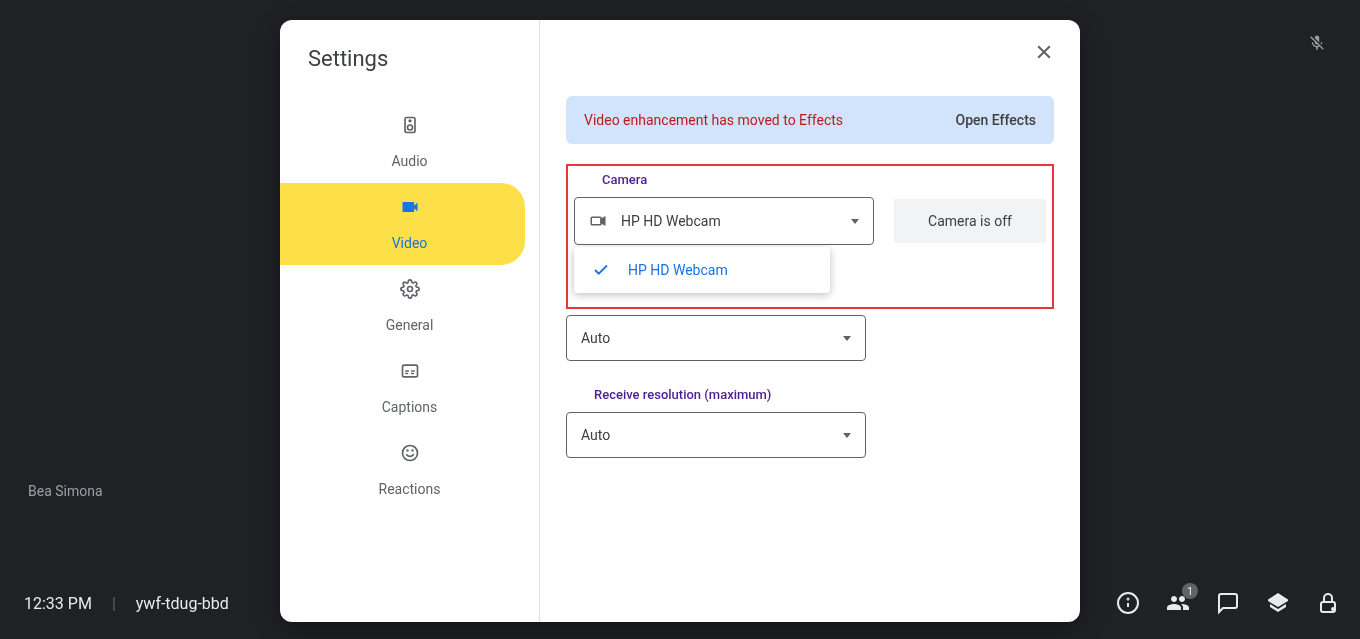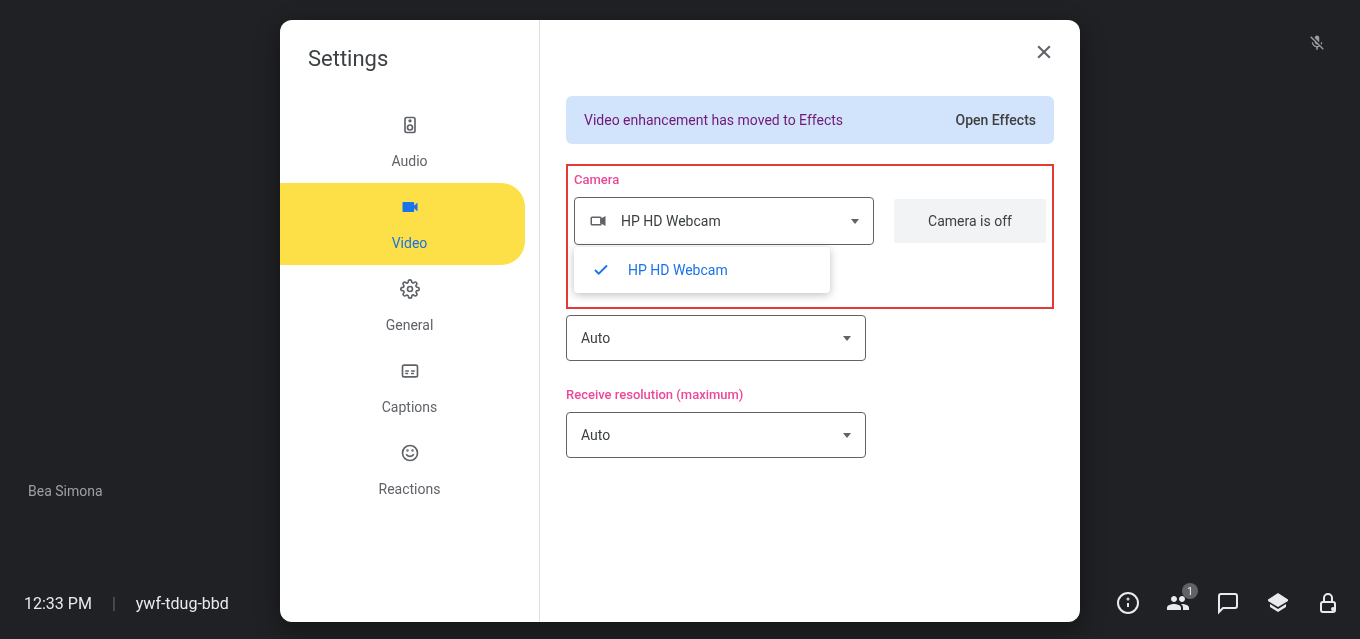--- a/index.html
+++ b/index.html
@@ -20,26 +20,26 @@
     .sidebar { width: 260px; border-right: 1px solid #e0e0e0; padding-top: 26px; }
     .settings-title { font-size: 22px; color: #3c4043; margin-left: 28px; margin-bottom: 30px; font-weight: 400; }
     .nav-item { display: flex; align-items: center; gap: 18px; padding: 14px 14px 14px 28px; color: #5f6368; font-size: 14px; cursor: pointer; border-radius: 0 24px 24px 0; margin-right: 14px; flex-direction: column; }
     .nav-item.active { background: #fde047; color: #1a73e8; }
     .nav-item svg { width: 20px; height: 20px; }
     
     .content { flex: 1; padding: 26px 26px 26px 26px; position: relative; }
     .close-btn { position: absolute; top: 22px; right: 26px; color: #5f6368; cursor: pointer; font-size: 22px; line-height: 1; }
     
     .banner { background: #d2e3fc; border-radius: 6px; padding: 16px 18px; display: flex; justify-content: space-between; align-items: center; margin-top: 50px; margin-bottom: 20px; }
-    .banner-text { color: #701a75; font-size: 14px; }
+    .banner-text { color: #b91c1c; font-size: 14px; }
     .banner-link { color: #404040; font-size: 14px; font-weight: 500; cursor: pointer; }
     
     .highlight-box { border: 2px solid #e53935; padding: 6px; margin-bottom: 6px; }
     
-    .section-label { color: #ec4899; font-size: 13px; font-weight: 500; margin-bottom: 10px; }
+    .section-label { color: #4c1d95; font-size: 13px; font-weight: 500; margin-bottom: 10px; margin-left: 28px; }
     .dropdown-row { display: flex; gap: 20px; align-items: center; }
     .dropdown { border: 1px solid #5f6368; border-radius: 4px; padding: 14px 14px; display: flex; align-items: center; justify-content: space-between; width: 300px; cursor: pointer; }
     .dropdown-inner { display: flex; align-items: center; gap: 14px; color: #3c4043; font-size: 14px; }
     .caret { border-left: 4px solid transparent; border-right: 4px solid transparent; border-top: 5px solid #5f6368; }
     .status-box { flex: 1; text-align: center; background: #f1f3f4; padding: 14px; color: #3c4043; font-size: 14px; border-radius: 2px; }
     
     .dropdown-menu { position: absolute; background: #fff; box-shadow: 0 2px 8px rgba(0,0,0,0.25); border-radius: 4px; width: 256px; margin-top: 2px; }
     .dropdown-option { padding: 14px 18px; display: flex; align-items: center; gap: 18px; color: #1a73e8; font-size: 14px; cursor: pointer; }
     .check-icon { color: #1a73e8; }
     

